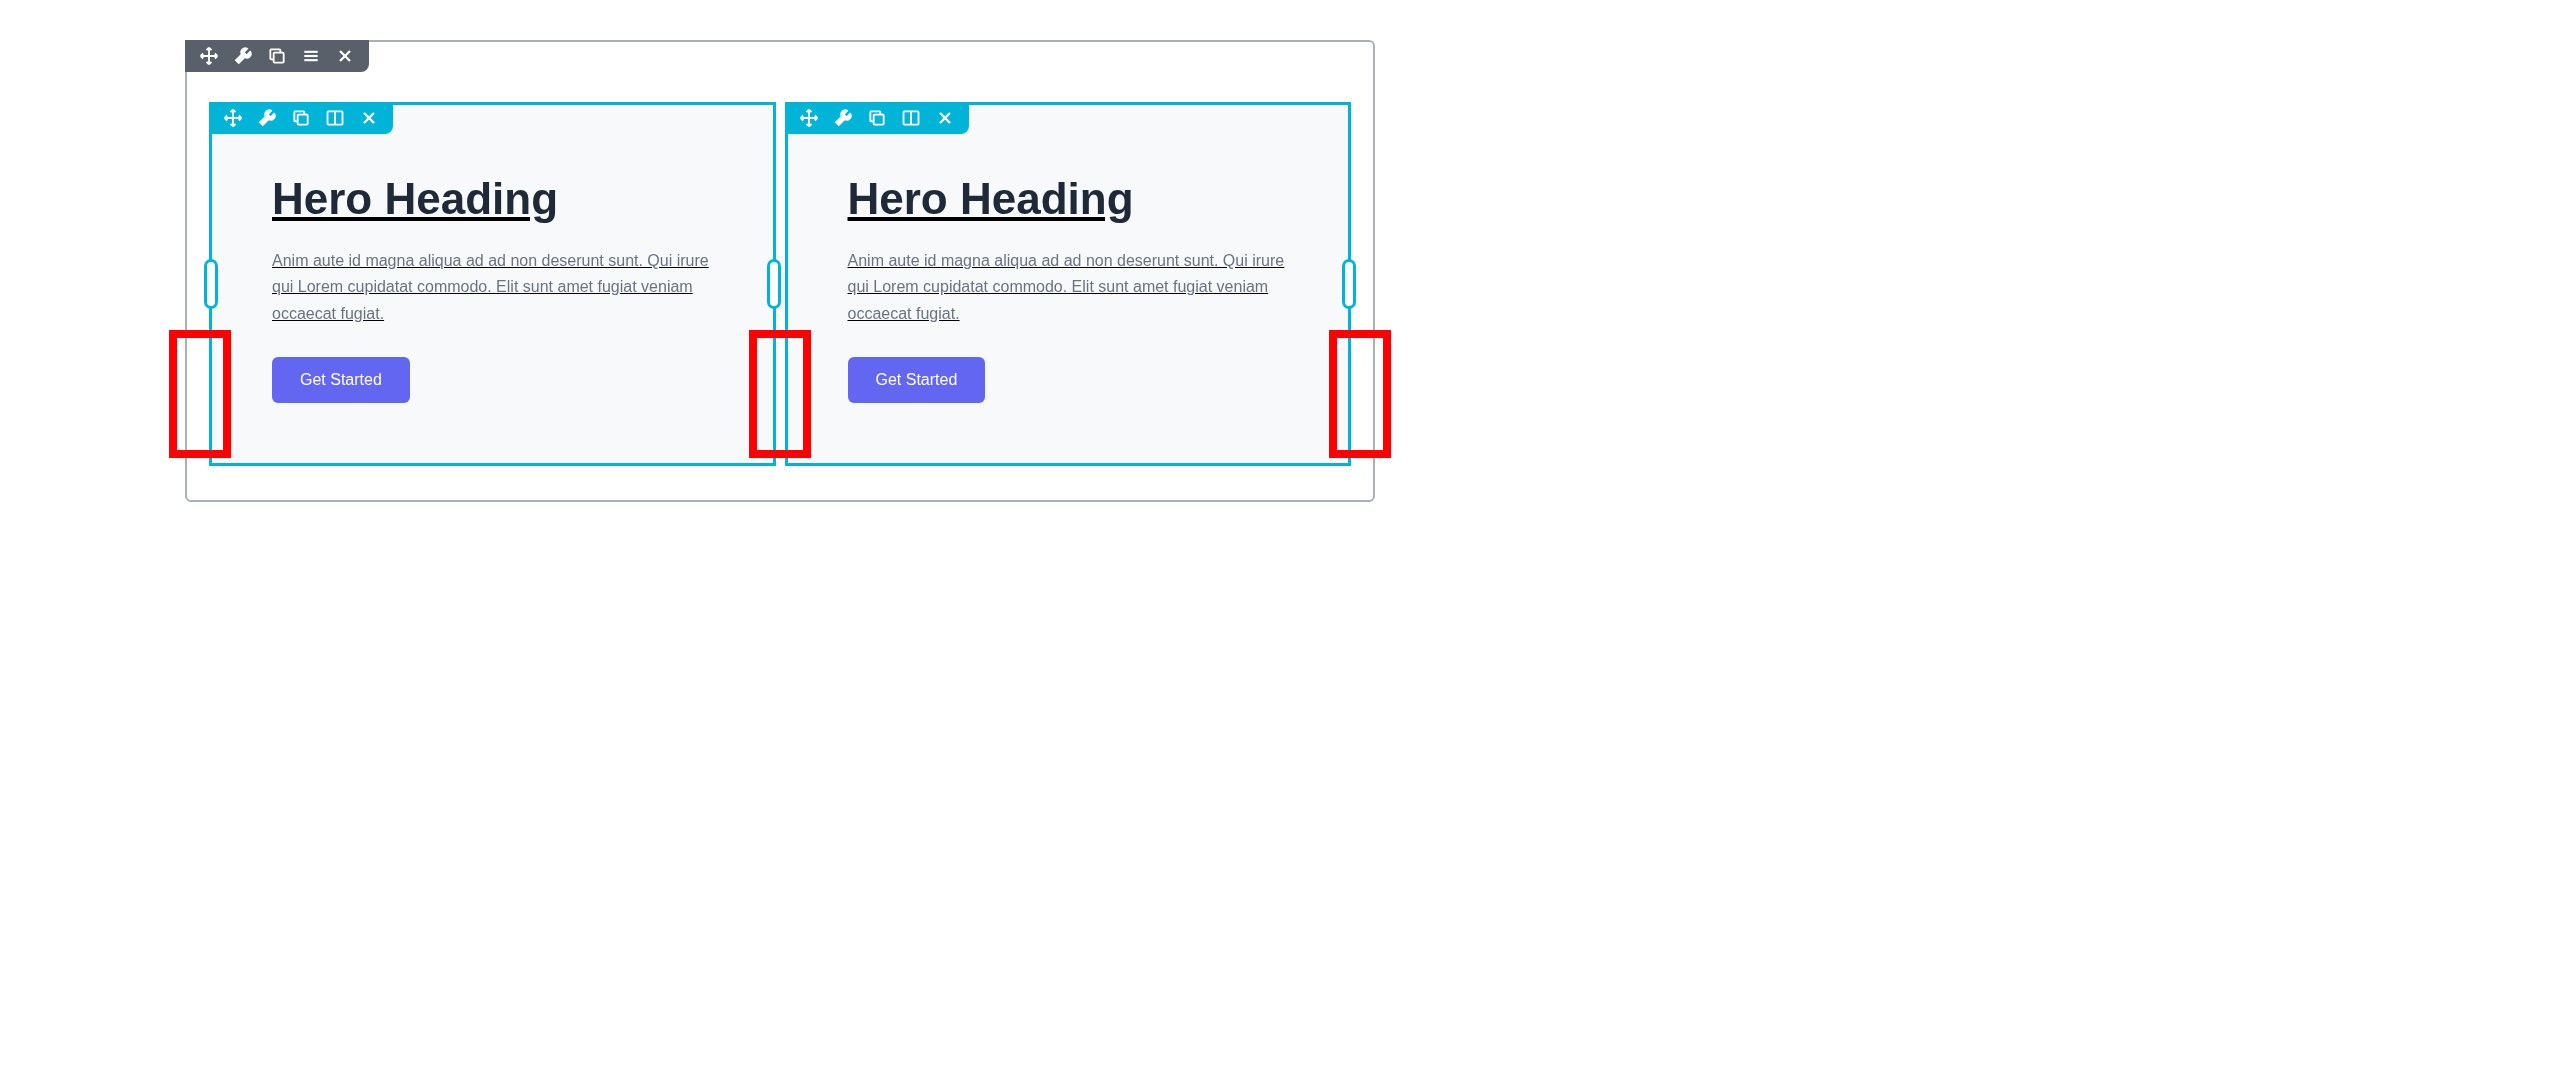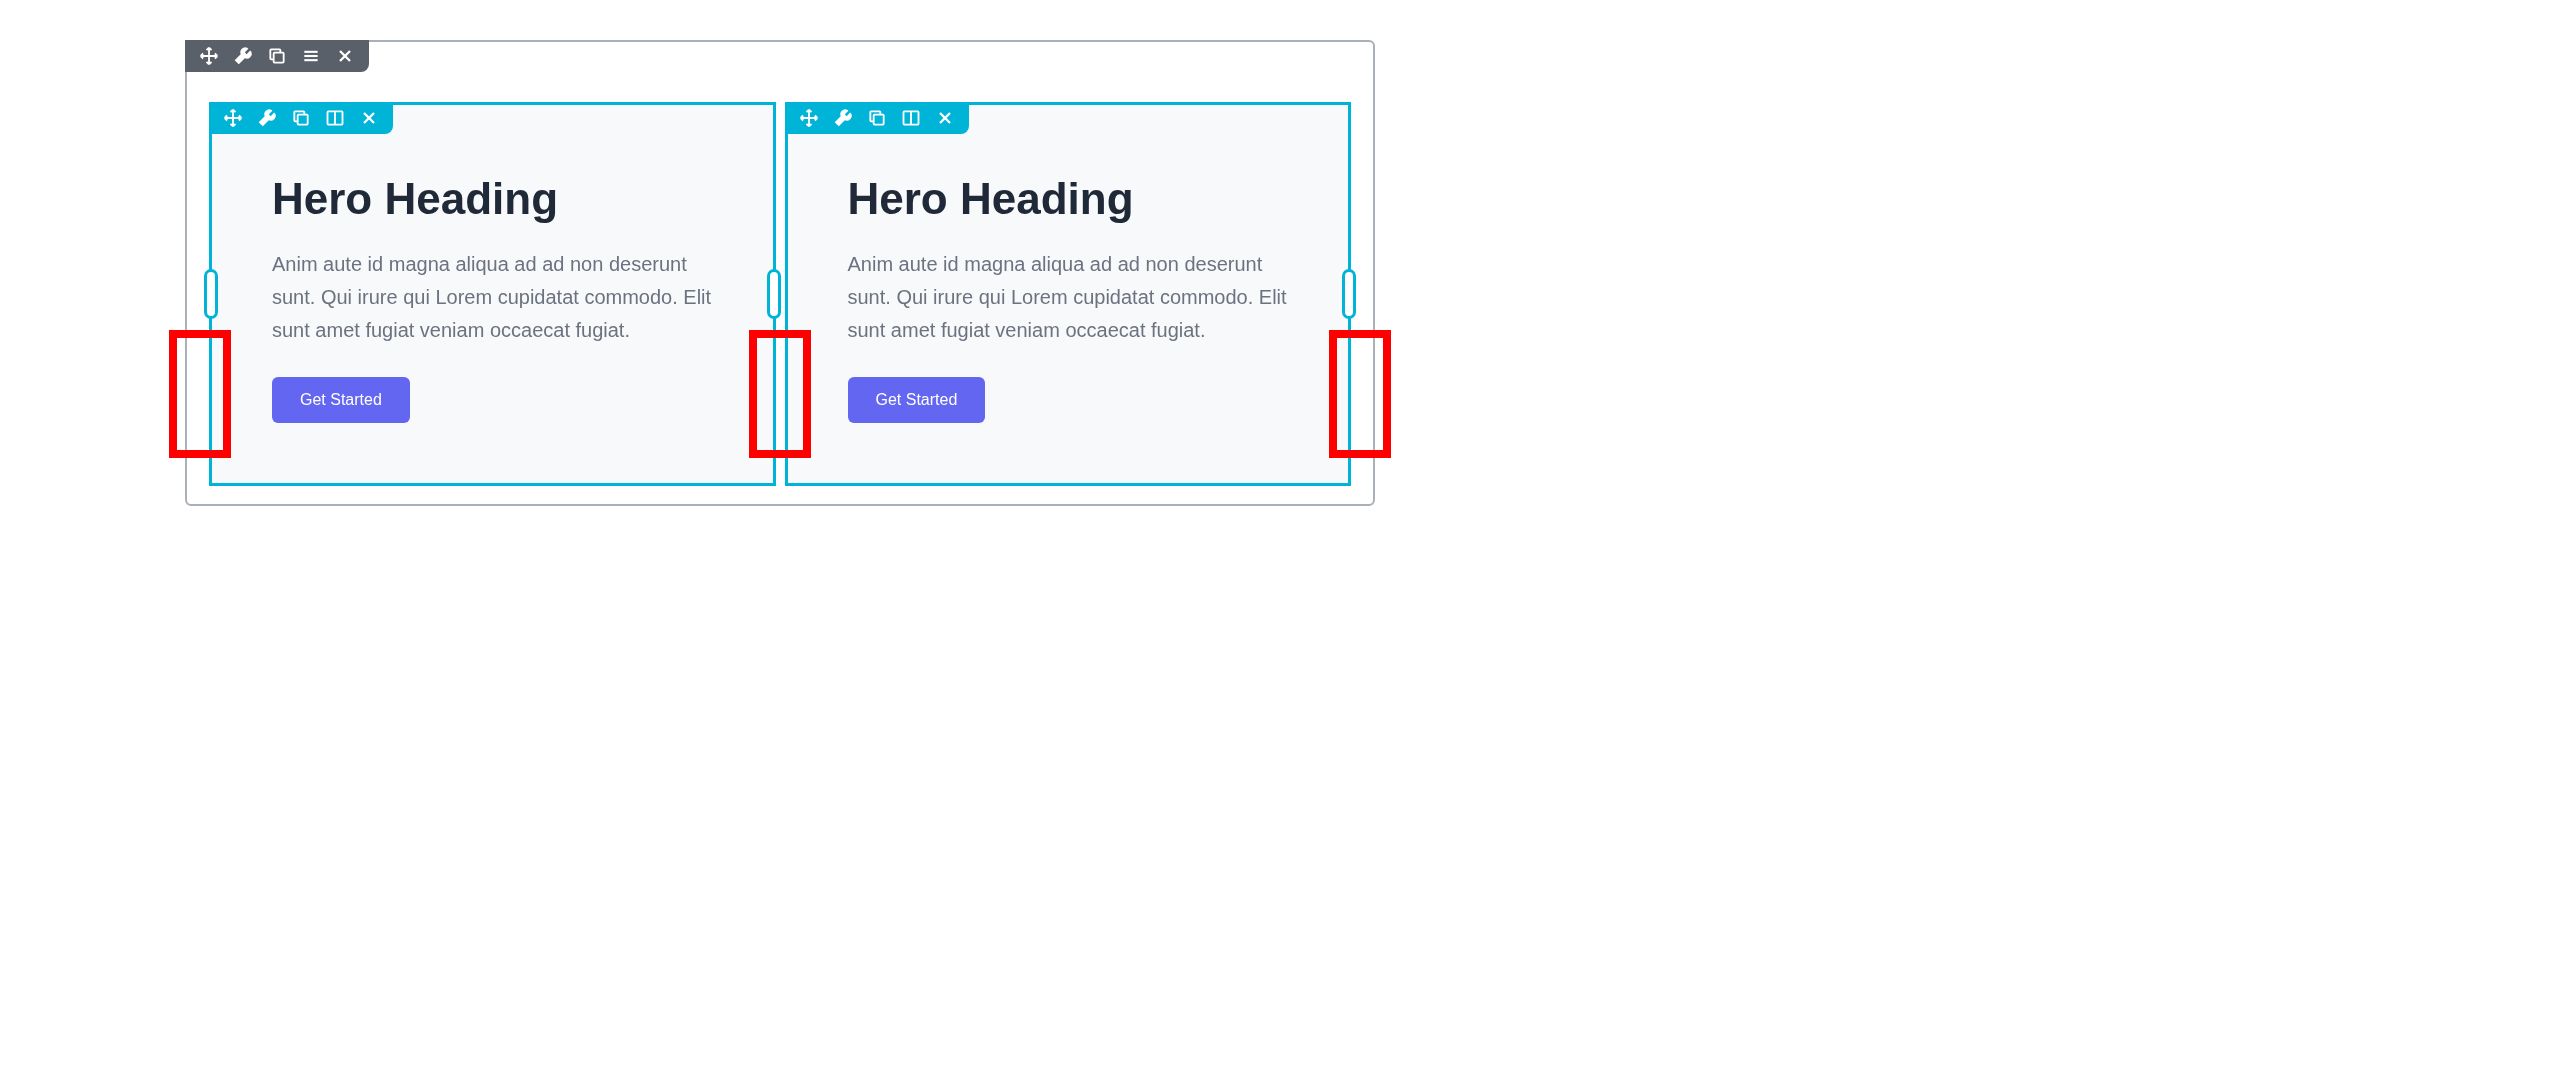--- a/index.html
+++ b/index.html
@@ -46,23 +46,24 @@
       width: 20px;
       height: 20px;
       display: flex;
       align-items: center;
       justify-content: center;
       cursor: pointer;
     }
     
     .columns-row {
       display: flex;
-      padding: 30px 22px 18px 22px;
+      padding: 30px 22px 34px 22px;
       gap: 12px;
       position: relative;
+      text-decoration: underline;
     }
     
     .column {
       flex: 1;
       border: 3px solid #00b4d8;
       background: #f8f9fa;
       position: relative;
       padding: 0;
     }
     
@@ -96,21 +97,21 @@
     }
     
     .hero-heading {
       font-size: 44px;
       font-weight: 700;
       color: #1f2937;
       margin-bottom: 24px;
     }
     
     .hero-body {
-      font-size: 20px;
+      font-size: 16px;
       line-height: 1.65;
       color: #6b7280;
       margin-bottom: 30px;
     }
     
     .cta-button {
       display: inline-block;
       background: #6366f1;
       color: #fff;
       font-size: 16px;

